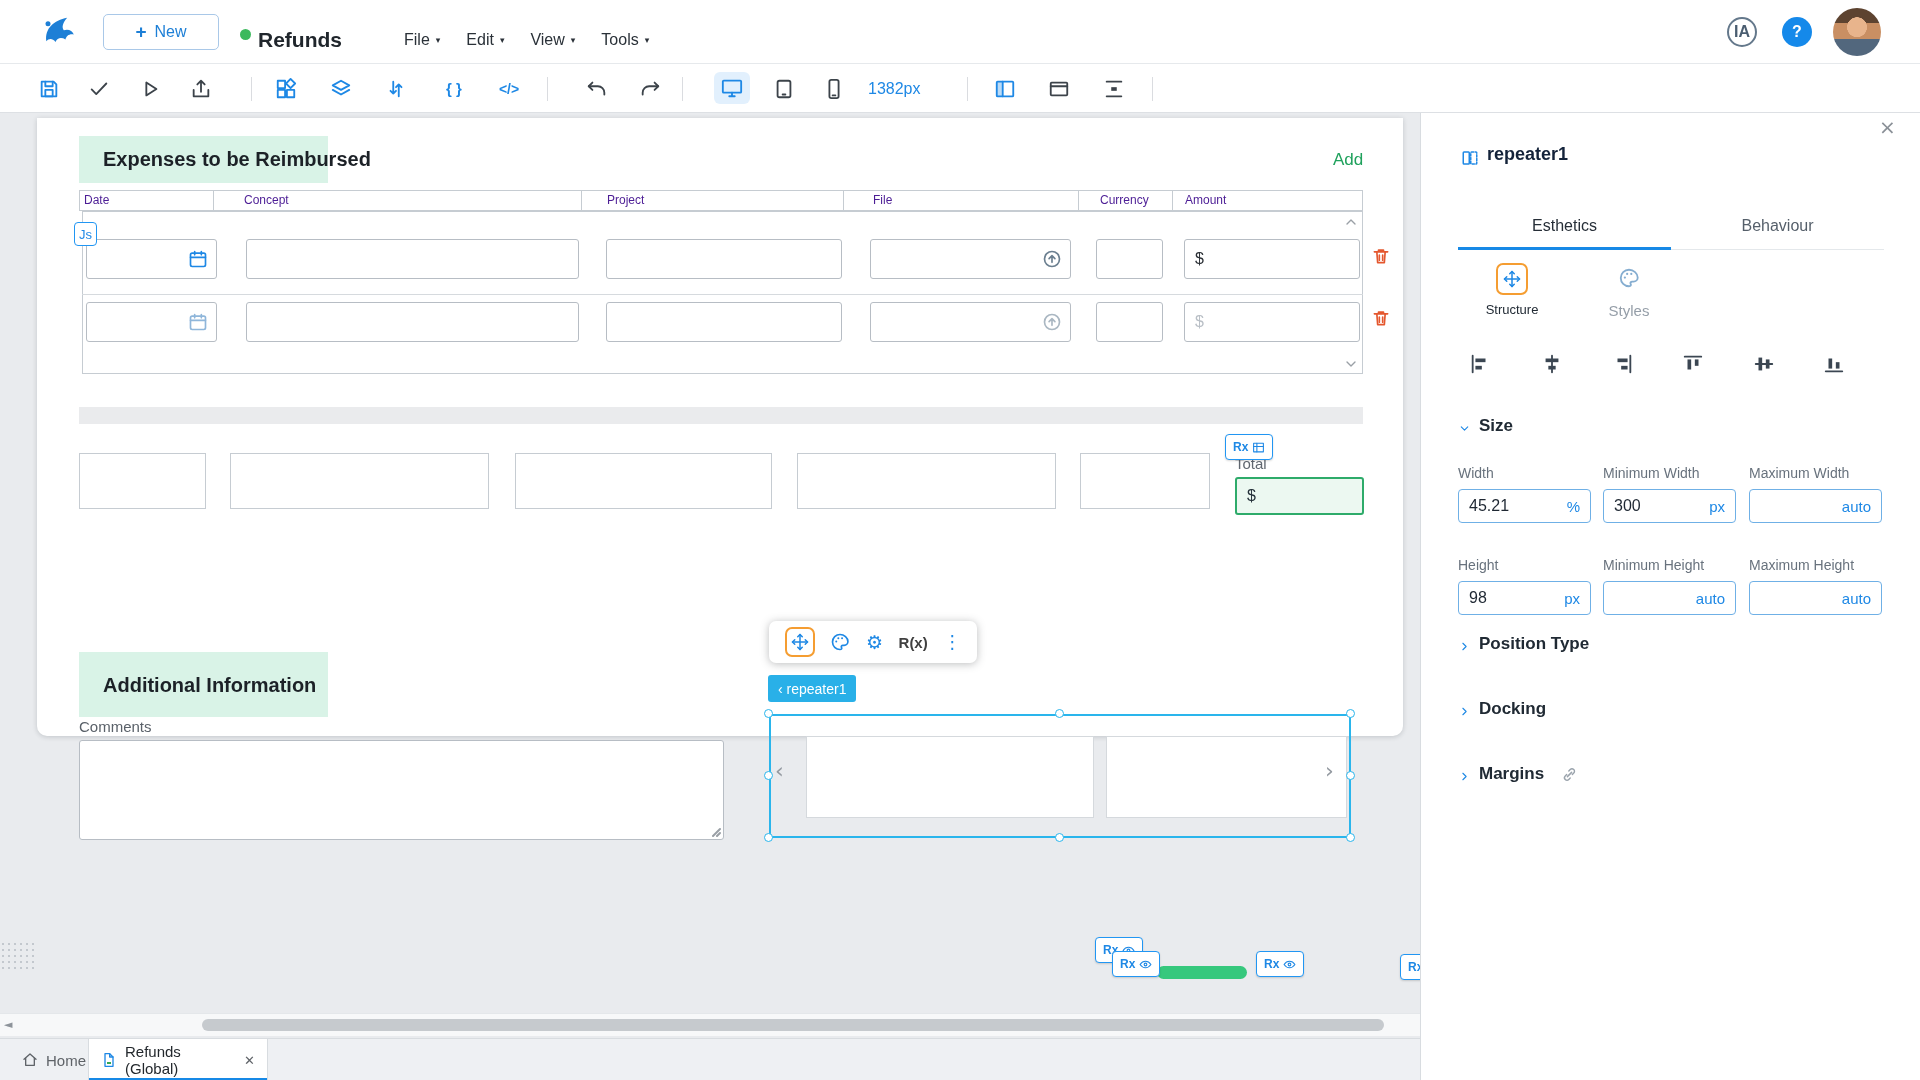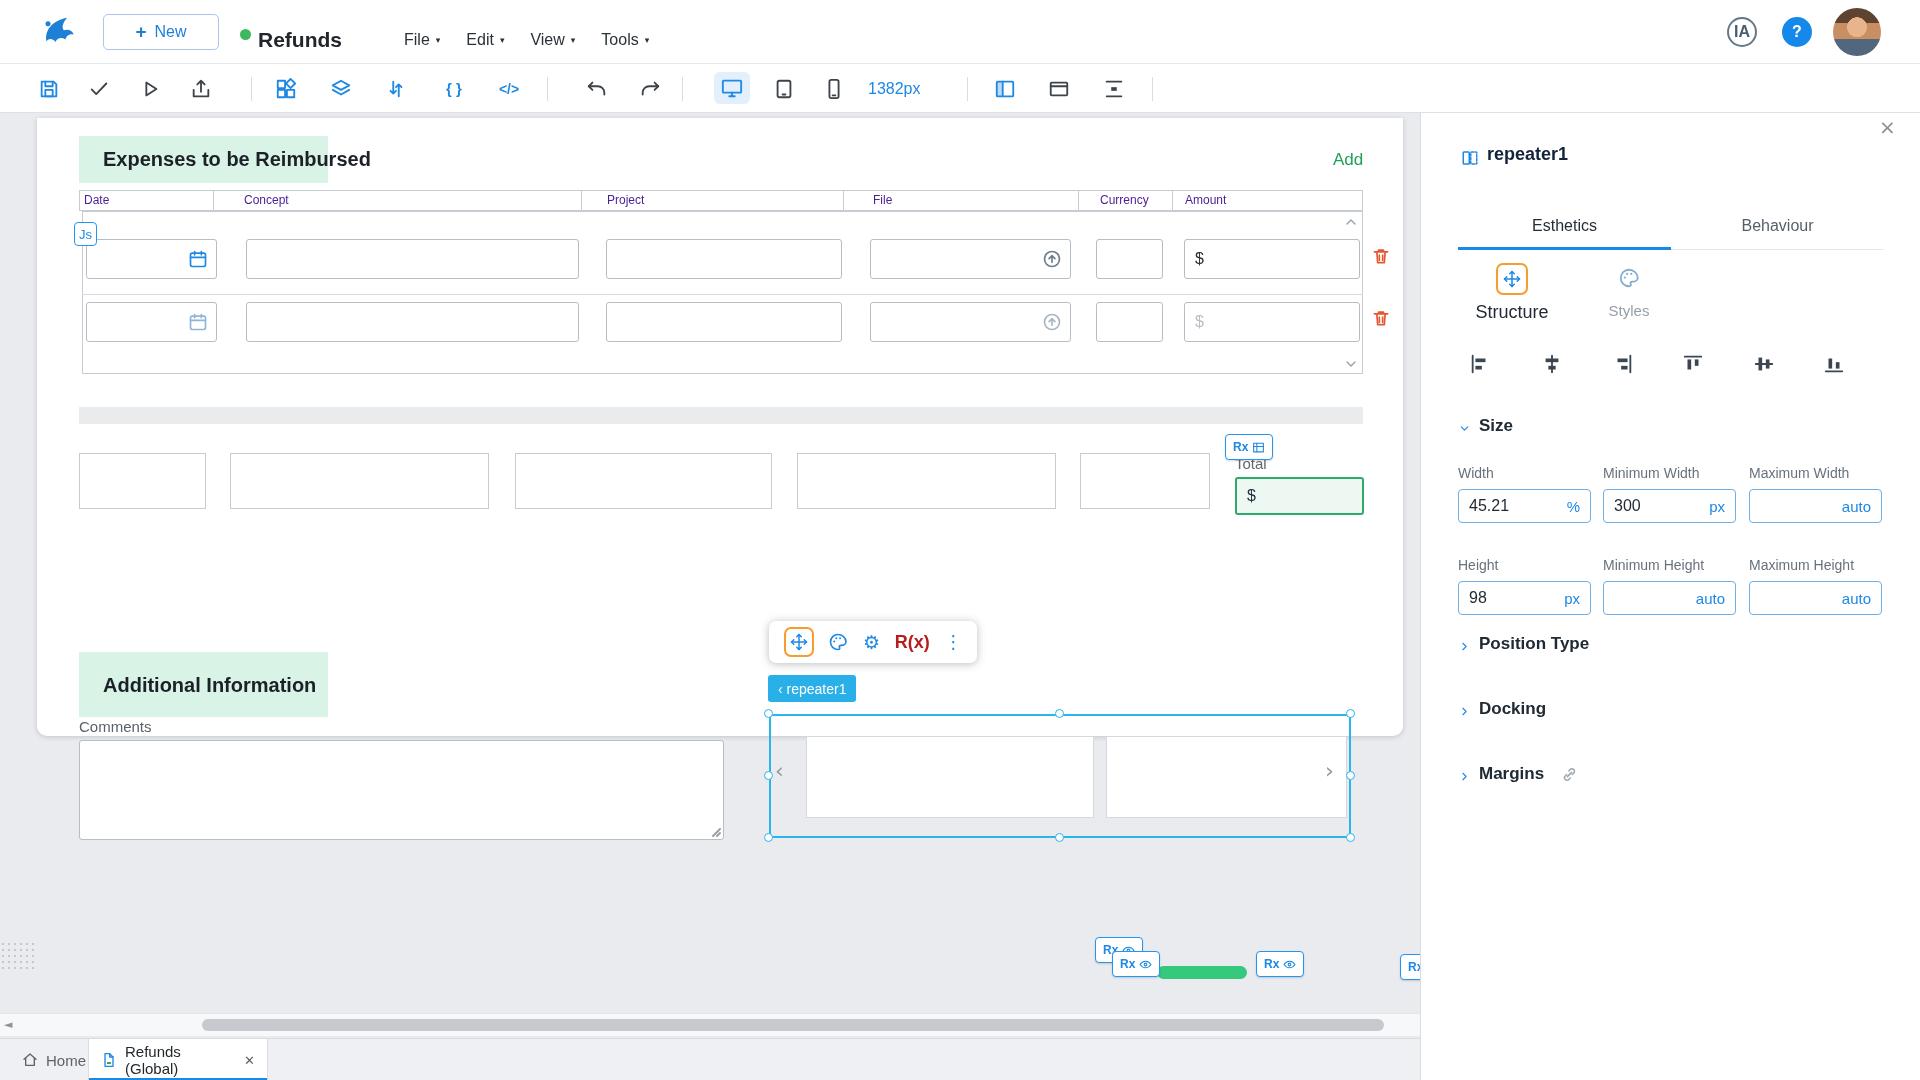--- a/index.html
+++ b/index.html
@@ -346,21 +346,21 @@
         </span>
       <span style="color:#1e88e5;cursor:pointer">
           <svg class="i" width="20" height="20" viewBox="0 0 24 24">
             <path d="M12 3a9 9 0 000 18c2 0 2.5-1.2 1.8-2.4-.8-1.4.2-2.6 1.7-2.6H17a4.5 4.5 0 004.5-4.5C21.5 7 17 3 12 3z"></path>
             <circle cx="7.5" cy="11.5" r="1.2" fill="currentColor" stroke="none"></circle>
             <circle cx="10" cy="7.5" r="1.2" fill="currentColor" stroke="none"></circle>
             <circle cx="14.5" cy="7.5" r="1.2" fill="currentColor" stroke="none"></circle>
           </svg>
         </span>
       <span class="glyph" style="font-size:19px;color:#1e88e5;cursor:pointer">⚙</span>
-      <span style="font-size:18px;font-weight:700;color:#b91c1c;cursor:pointer">R(x)</span>
+      <span style="font-size:15px;font-weight:700;color:#404040;cursor:pointer">R(x)</span>
       <span class="glyph" style="font-size:18px;color:#1e88e5;cursor:pointer">⋮</span>
     </div>
 
     <div class="abs" style="left:731px;top:557px;height:27px;padding:0 10px;background:#29b0e8;border-radius:3px;color:#fff;font-size:14px;display:flex;align-items:center;z-index:6;cursor:pointer">‹ repeater1</div>
     <div class="abs" style="left:732px;top:596px;width:582px;height:124px;border:2px solid #2ab5ec;z-index:4"></div>
     <div class="abs" style="left:769px;top:618px;width:288px;height:82px;border:1px solid #d5d9dd;background:#fff;z-index:5"></div>
     <div class="abs" style="left:1069px;top:618px;width:241px;height:82px;border:1px solid #d5d9dd;background:#fff;z-index:5"></div>
     <span class="abs glyph" style="left:738px;top:642px;font-size:22px;color:#949aa1;z-index:6;cursor:pointer">‹</span>
     <span class="abs glyph" style="left:1288px;top:642px;font-size:22px;color:#949aa1;z-index:6;cursor:pointer">›</span>
     <span class="handle" style="left:727px;top:591px"></span>
@@ -452,21 +452,21 @@
   <div class="ptab" style="left:37px;color:#262e37;font-weight:500">Esthetics</div>
   <div class="abs" style="left:37px;top:136px;width:426px;height:1px;background:#e4e8eb"></div>
   <div class="abs" style="left:37px;top:134px;width:213px;height:3px;background:#1789e6"></div>
 
   <span class="abs orange-box" style="left:75px;top:150px;width:32px;height:32px;color:#1e88e5;cursor:pointer">
       <svg class="i" width="18" height="18" viewBox="0 0 24 24">
         <path d="M12 2v20M2 12h20"></path>
         <path d="M9 5l3-3 3 3M9 19l3 3 3-3M5 9L2 12l3 3M19 9l3 3-3 3"></path>
       </svg>
     </span>
-  <span class="abs" style="left:37px;top:189px;width:108px;text-align:center;font-size:18px;color:#222b35">Structure</span>
+  <span class="abs" style="left:37px;top:189px;width:108px;text-align:center;font-size:13px;color:#222b35">Structure</span>
   <span class="abs" style="left:197px;top:154px;color:#85add0;cursor:pointer">
       <svg class="i" width="22" height="22" viewBox="0 0 24 24">
         <path d="M12 3a9 9 0 000 18c2 0 2.5-1.2 1.8-2.4-.8-1.4.2-2.6 1.7-2.6H17a4.5 4.5 0 004.5-4.5C21.5 7 17 3 12 3z"></path>
         <circle cx="7.5" cy="11.5" r="1.2" fill="currentColor" stroke="none"></circle>
         <circle cx="10" cy="7.5" r="1.2" fill="currentColor" stroke="none"></circle>
         <circle cx="14.5" cy="7.5" r="1.2" fill="currentColor" stroke="none"></circle>
       </svg>
     </span>
   <span class="abs" style="left:154px;top:189px;width:108px;text-align:center;font-size:15px;color:#959ea8">Styles</span>
 

